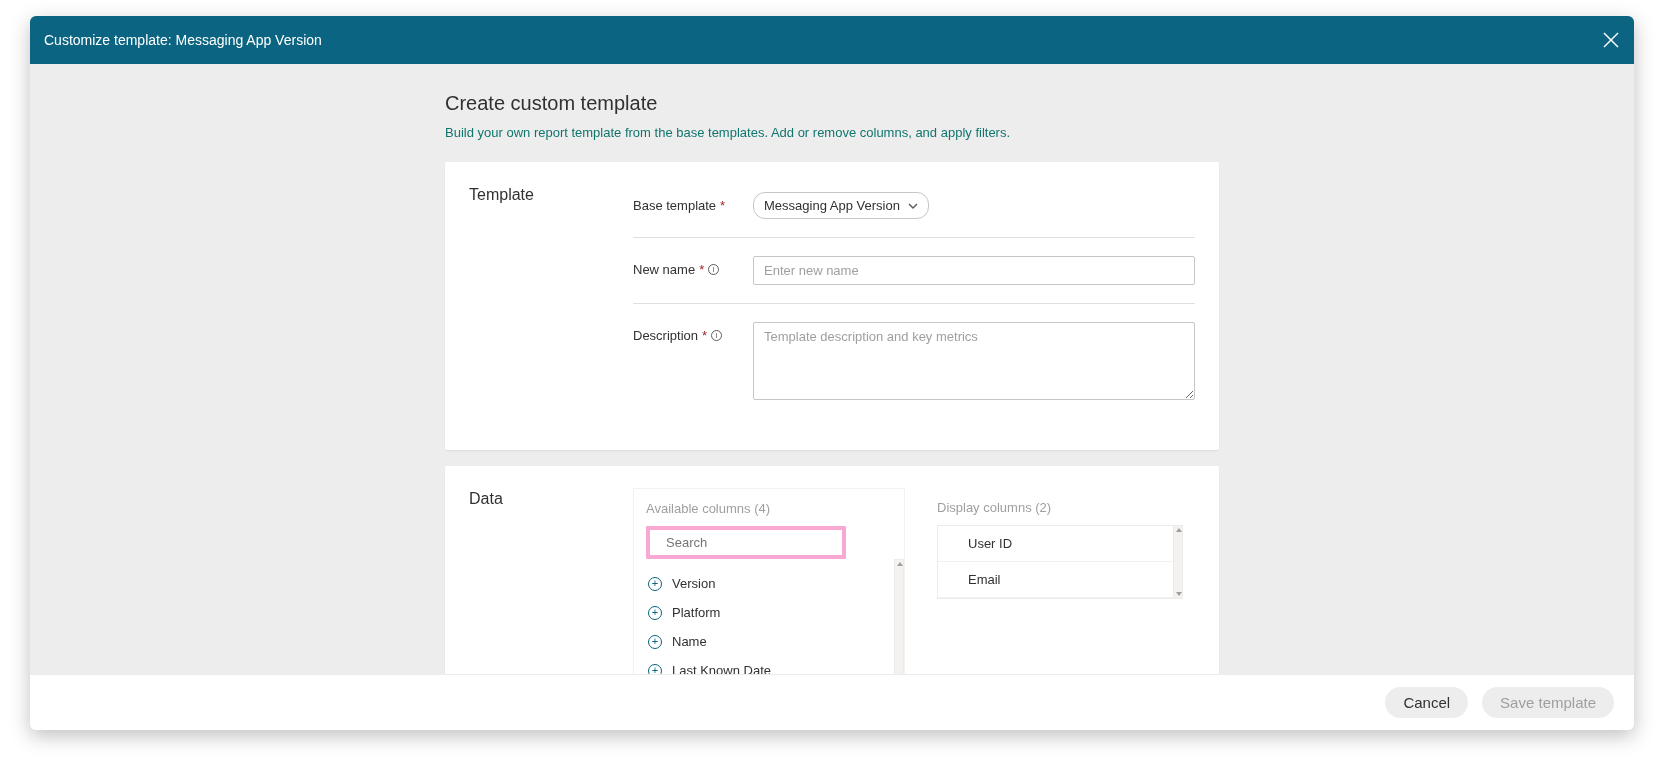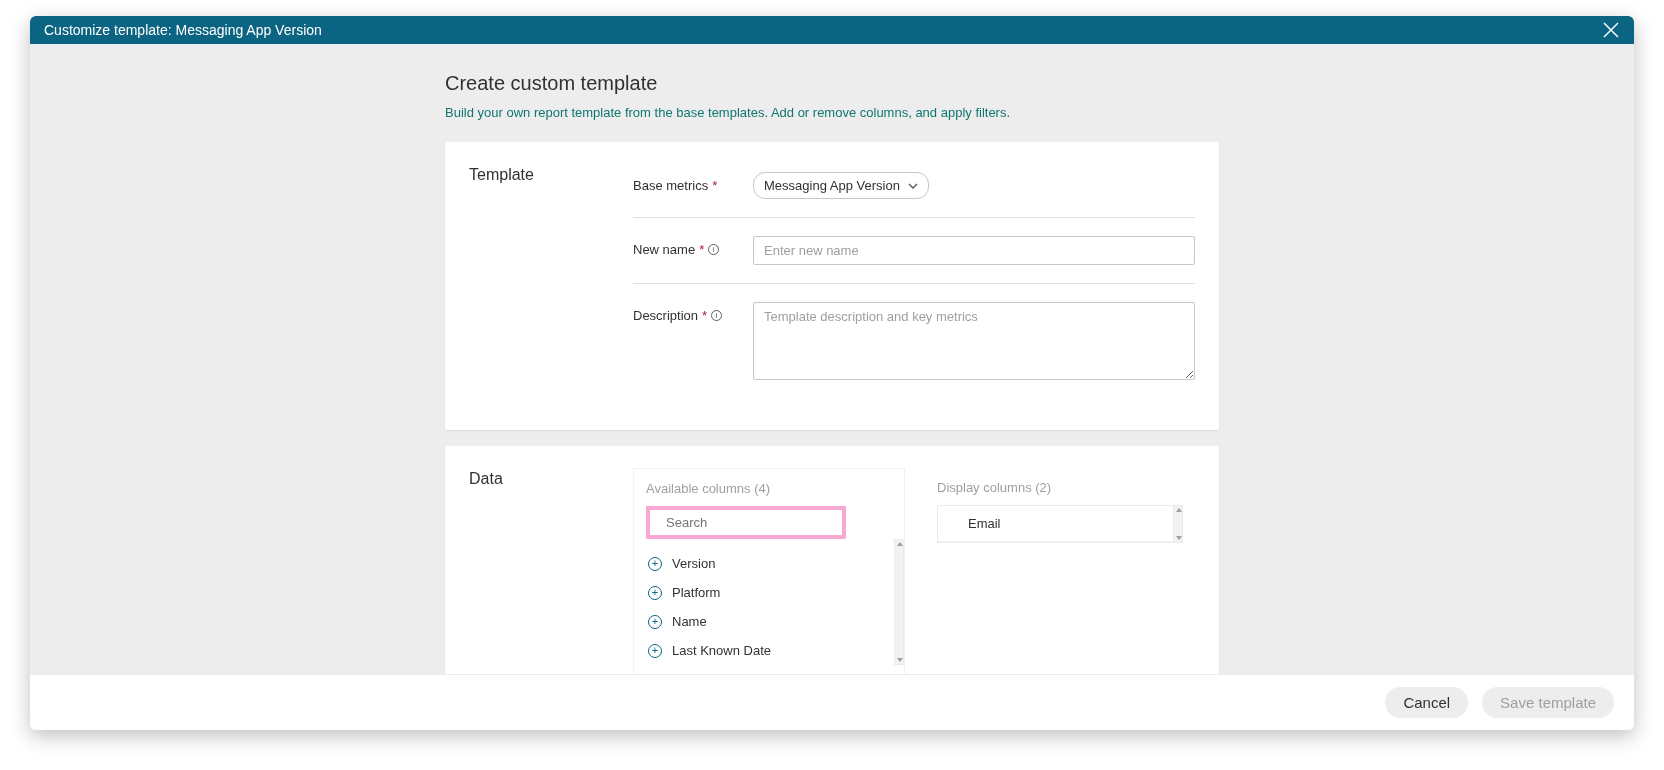--- a/index.html
+++ b/index.html
@@ -15,21 +15,21 @@
     top: 16px; left: 30px; right: 30px; bottom: 40px;
     border-radius: 6px;
     box-shadow: 0 6px 20px rgba(0,0,0,0.25);
     overflow: hidden;
     background: #ededed;
     display: flex; flex-direction: column;
   }
   .titlebar {
     background: #0b6481;
     color: #ffffff;
-    height: 28px;
+    height: 48px;
     display: flex; align-items: center;
     padding: 0 14px;
     font-size: 14px;
   }
   .titlebar .spacer { flex: 1; }
   .close-icon {
     width: 18px; height: 18px; cursor: pointer; stroke: #fff; stroke-width: 1.5;
   }
   .body {
     flex: 1;
@@ -238,21 +238,21 @@
     <div class="inner">
       <h1>Create custom template</h1>
       <div class="subtitle">Build your own report template from the base templates. Add or remove columns, and apply filters.</div>
 
       <div class="card">
         <div class="card-label">Template</div>
         <div class="card-body">
 
           <div class="form-row">
             <div class="field-label">
-              <span>Base metrics</span>
+              <span>Base template</span>
               <span class="req">*</span>
             </div>
             <div class="field-ctrl">
               <div class="dropdown">
                 <span>Messaging App Version</span>
                 <svg class="chevron" viewBox="0 0 10 10">
                     <polyline points="1,3 5,7 9,3"></polyline>
                   </svg>
               </div>
             </div>
@@ -322,20 +322,23 @@
               <div class="vscroll"></div>
             </div>
 
             <div class="col-box display" style="border:none; background:transparent; padding-top:12px;">
               <div class="box-label">
                 <span>Display columns</span>
                 (<span>2</span>)
               </div>
               <div class="display-list">
                 <div class="display-item">
+                  <span>User ID</span>
+                </div>
+                <div class="display-item">
                   <span>Email</span>
                 </div>
                 <div class="vscroll-sm"></div>
               </div>
             </div>
           </div>
         </div>
       </div>
 
     </div>

